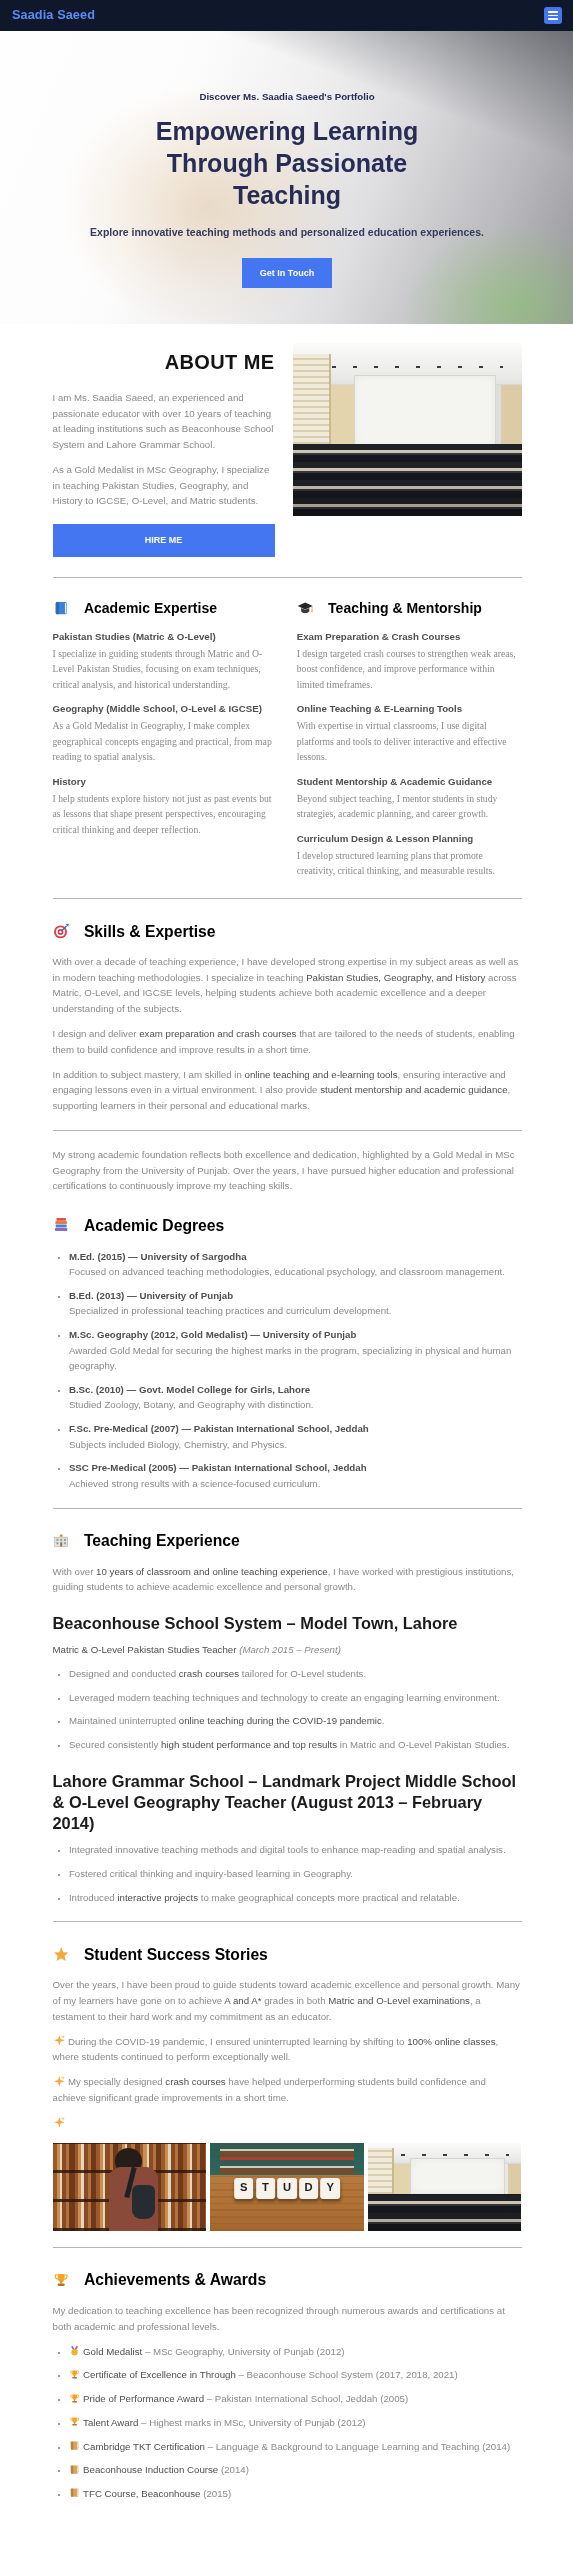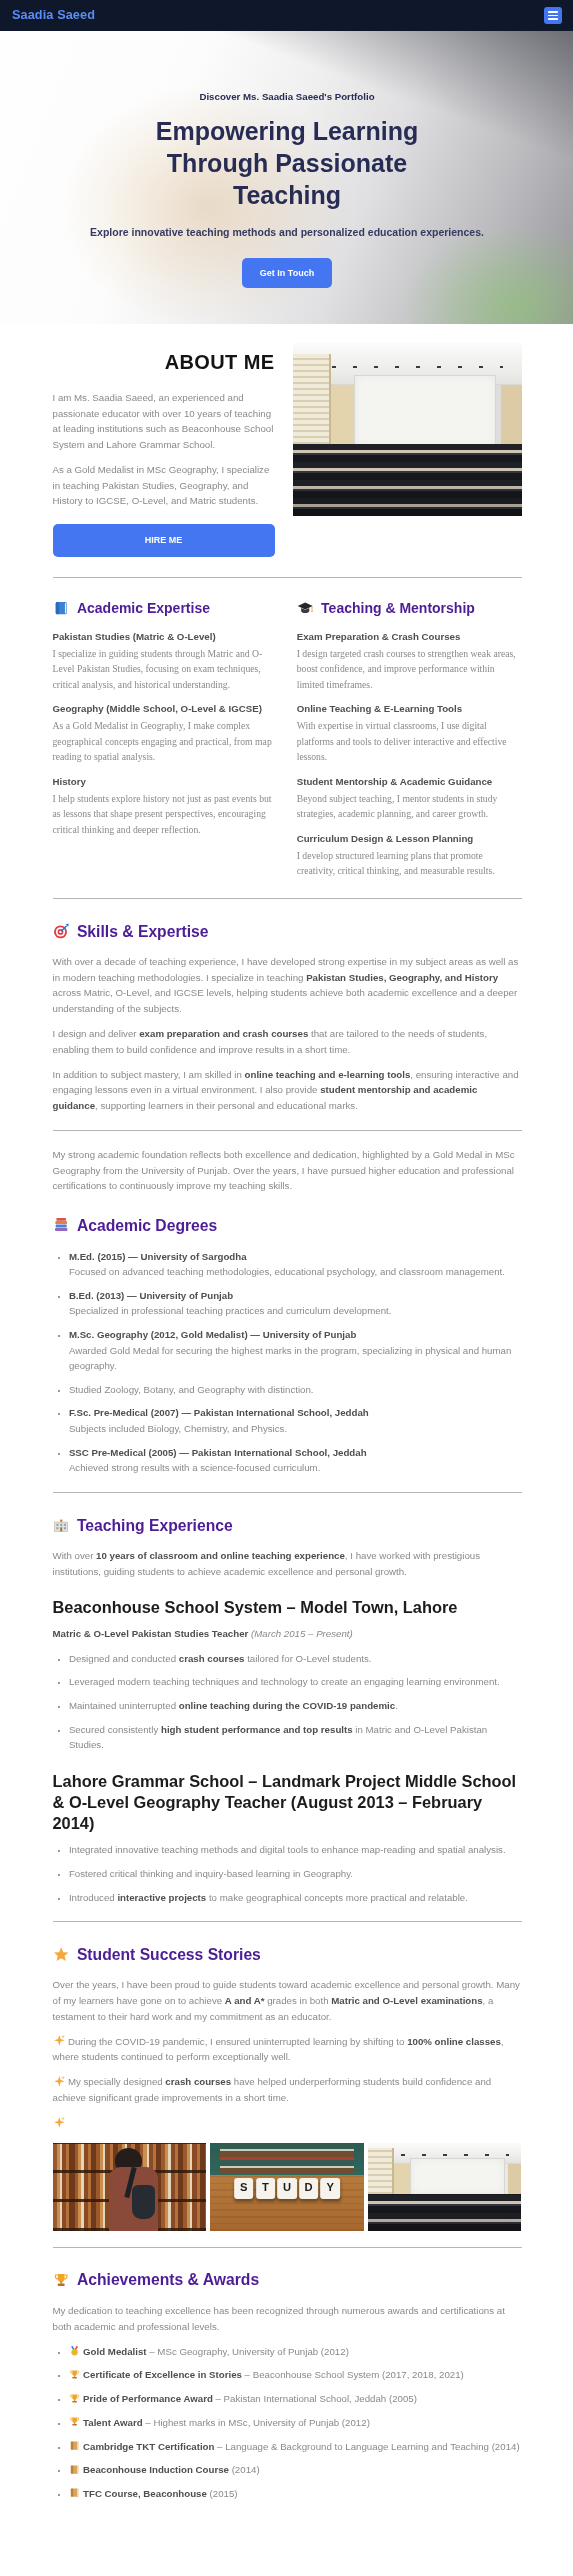--- a/index.html
+++ b/index.html
@@ -18,30 +18,30 @@
     background-color:#e9e9ea;
     background-image:
       radial-gradient(ellipse 179px 127px at 90% 94%, rgba(141,198,114,.6), rgba(141,198,114,0) 65%),
       radial-gradient(ellipse 224px 187px at 36% 60%, rgba(216,178,128,.4), rgba(216,178,128,0) 65%),
       linear-gradient(200deg, rgba(66,68,76,.65) 0%, rgba(66,68,76,0) 26%),
       linear-gradient(112deg, rgba(255,255,255,.97) 0%, rgba(255,255,255,.88) 30%, rgba(244,244,244,.6) 48%, rgba(214,214,217,.5) 63%, rgba(148,148,154,.55) 83%, rgba(92,92,99,.6) 100%);
   }
   .hero-eyebrow { font-size:9.7px; font-weight:700; color:#272c55; margin:0 0 10.5px; }
   .hero h1 { font-size:25px; line-height:1.28; color:#272c55; margin:0 auto 13.4px; max-width:306px; font-weight:700; }
   .hero-sub { font-size:10.5px; font-weight:700; color:#343a61; margin:0 0 16.4px; }
-  .btn { display:inline-block; background:#4576f2; color:#fff; font-size:9px; font-weight:700; padding:8.2px 18px; border:none; border-radius:5px; cursor:pointer; text-decoration:none; font-family:inherit; }
+  .btn { display:inline-block; background:#4576f2; color:#fff; font-size:9px; font-weight:700; padding:8.2px 18px; border:none; border-radius:0; cursor:pointer; text-decoration:none; font-family:inherit; }
 
   
   .container { width:469px; margin:0 auto; }
   hr.sep { border:none; border-top:0.7px solid #b5b5b5; margin:16.4px 0; }
-  .sec-title { display:flex; align-items:center; gap:8px; font-size:15.7px; color:#4c1d95; font-weight:700; margin:19.4px 0 10.5px; }
+  .sec-title { display:flex; align-items:center; gap:15px; font-size:15.7px; color:#000000; font-weight:700; margin:19.4px 0 10.5px; }
   .sec-title.small { font-size:14px; margin:3px 0 4.5px; }
   h3.sub-title { font-size:16.4px; color:#1c1c1e; font-weight:700; margin:18px 0 7.5px; line-height:1.3; }
   p { margin:0 0 9.7px; }
-  b { color:#4f4f4f; font-weight:700; }
+  b { color:#4f4f4f; font-weight:400; }
   em { font-style:italic; }
   ul.plain { margin:4.5px 0 7.5px; padding-left:16.4px; }
   ul.plain li { margin-bottom:8.2px; }
   ul.plain li::marker { color:#777; font-size:8.2px; }
   .lead-line { color:#4f4f4f; font-weight:700; margin:0 0 9px; }
   .ic { width:12.7px; height:12.7px; flex:0 0 auto; vertical-align:-2.2px; }
   .ic-h { width:16.4px; height:16.4px; flex:0 0 auto; }
   .li-ic { width:11.2px; height:11.2px; vertical-align:-1.5px; margin-right:3px; }
 
   
@@ -309,20 +309,21 @@
           </li>
         <li>
             <div class="lead-line" style="margin:0">B.Ed. (2013) — University of Punjab</div>
             <div>Specialized in professional teaching practices and curriculum development.</div>
           </li>
         <li>
             <div class="lead-line" style="margin:0">M.Sc. Geography (2012, Gold Medalist) — University of Punjab</div>
             <div>Awarded Gold Medal for securing the highest marks in the program, specializing in physical and human geography.</div>
           </li>
         <li>
+            <div class="lead-line" style="margin:0">B.Sc. (2010) — Govt. Model College for Girls, Lahore</div>
             <div>Studied Zoology, Botany, and Geography with distinction.</div>
           </li>
         <li>
             <div class="lead-line" style="margin:0">F.Sc. Pre-Medical (2007) — Pakistan International School, Jeddah</div>
             <div>Subjects included Biology, Chemistry, and Physics.</div>
           </li>
         <li>
             <div class="lead-line" style="margin:0">SSC Pre-Medical (2005) — Pakistan International School, Jeddah</div>
             <div>Achieved strong results with a science-focused curriculum.</div>
           </li>
@@ -414,21 +415,21 @@
           </svg>
           <span>Achievements &amp; Awards</span>
         </h2>
       <p>My dedication to teaching excellence has been recognized through numerous awards and certifications at both academic and professional levels.</p>
       <ul class="plain">
         <li><svg class="li-ic" viewBox="0 0 15 15" width="11.2" height="11.2">
               <use href="#sym-medal"></use>
             </svg><span><b>Gold Medalist</b><span> – MSc Geography, University of Punjab (2012)</span></span></li>
         <li><svg class="li-ic" viewBox="0 0 15 15" width="11.2" height="11.2">
               <use href="#sym-trophy"></use>
-            </svg><span><b>Certificate of Excellence in Stories</b><span> – Beaconhouse School System (2017, 2018, 2021)</span></span></li>
+            </svg><span><b>Certificate of Excellence in Through</b><span> – Beaconhouse School System (2017, 2018, 2021)</span></span></li>
         <li><svg class="li-ic" viewBox="0 0 15 15" width="11.2" height="11.2">
               <use href="#sym-trophy"></use>
             </svg><span><b>Pride of Performance Award</b><span> – Pakistan International School, Jeddah (2005)</span></span></li>
         <li><svg class="li-ic" viewBox="0 0 15 15" width="11.2" height="11.2">
               <use href="#sym-trophy"></use>
             </svg><span><b>Talent Award</b><span> – Highest marks in MSc, University of Punjab (2012)</span></span></li>
         <li><svg class="li-ic" viewBox="0 0 15 15" width="11.2" height="11.2">
               <use href="#sym-booktan"></use>
             </svg><span><b>Cambridge TKT Certification</b><span> – Language &amp; Background to Language Learning and Teaching (2014)</span></span></li>
         <li><svg class="li-ic" viewBox="0 0 15 15" width="11.2" height="11.2">

